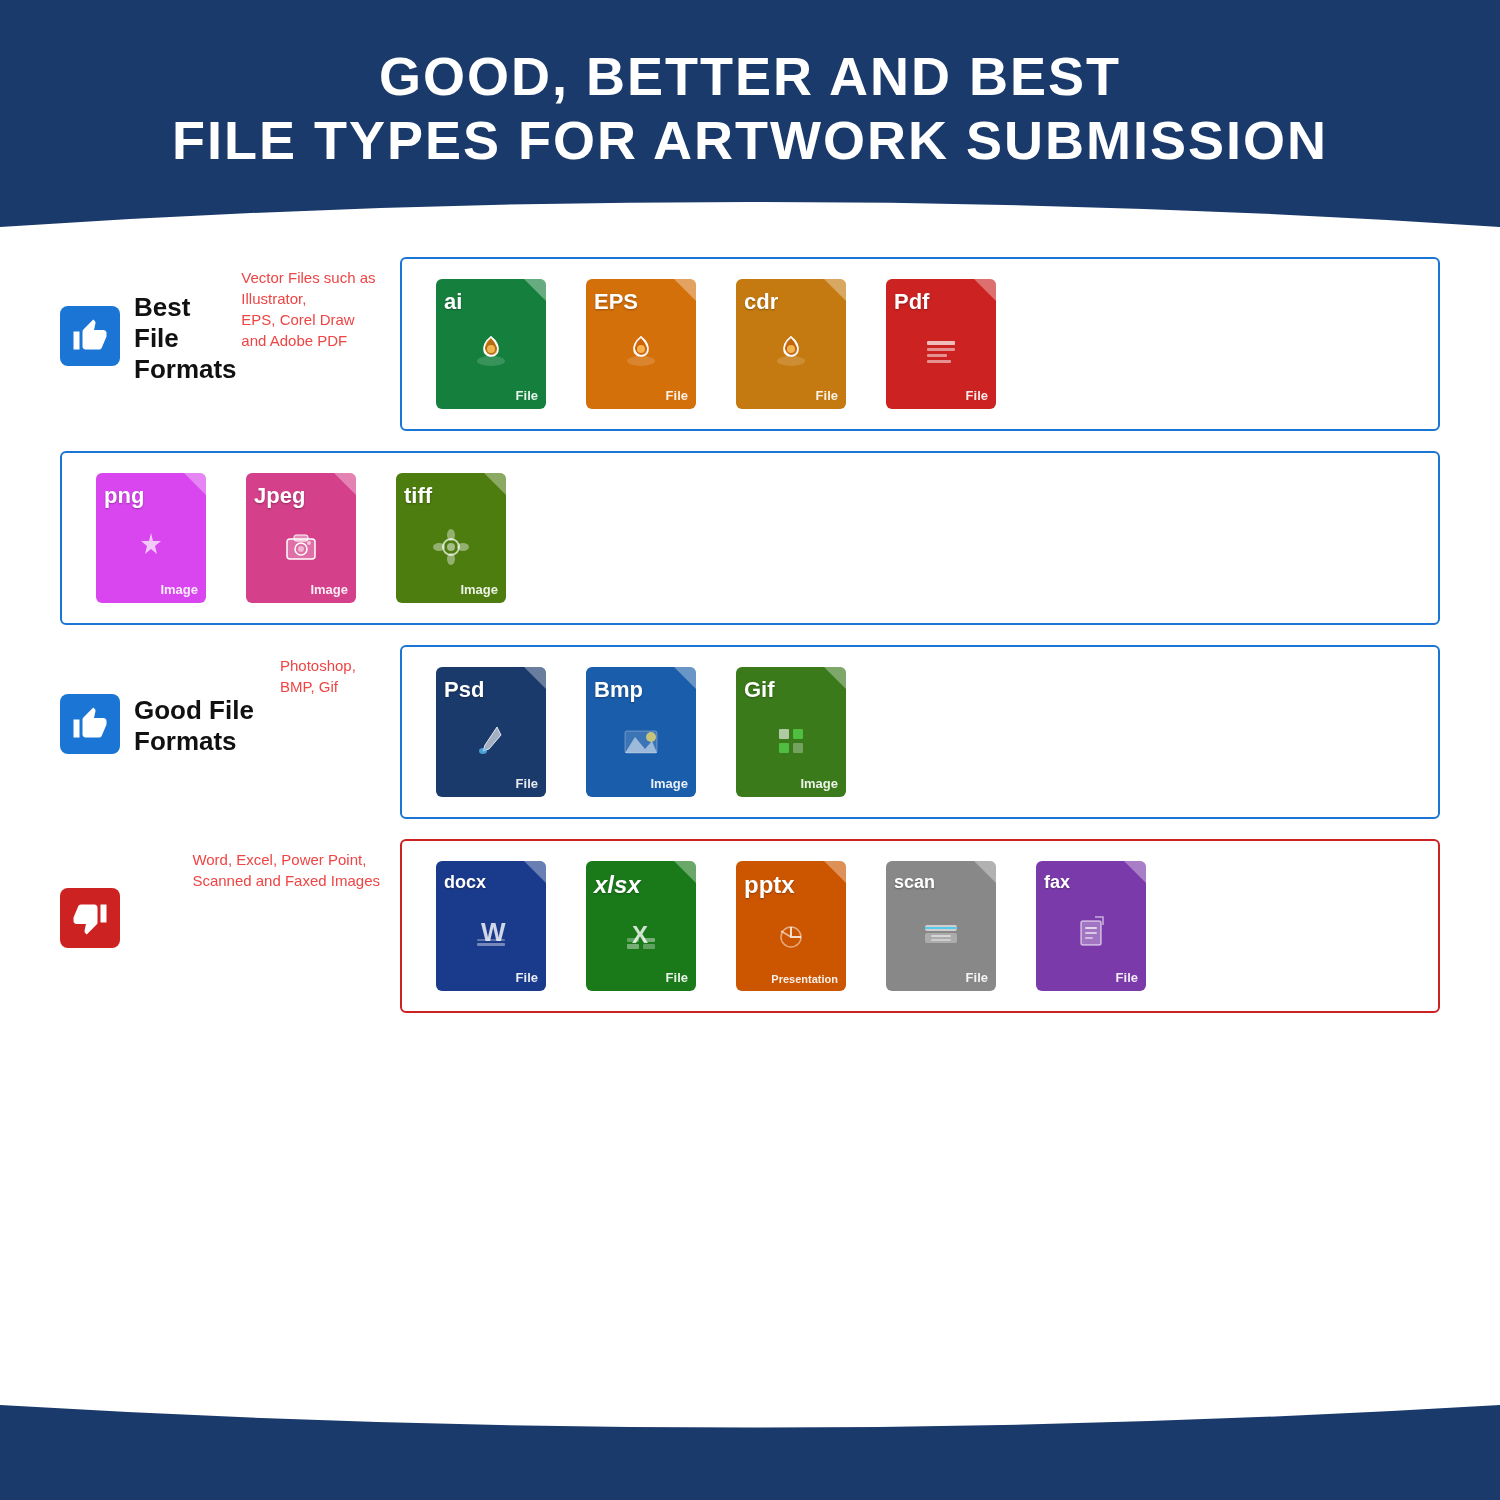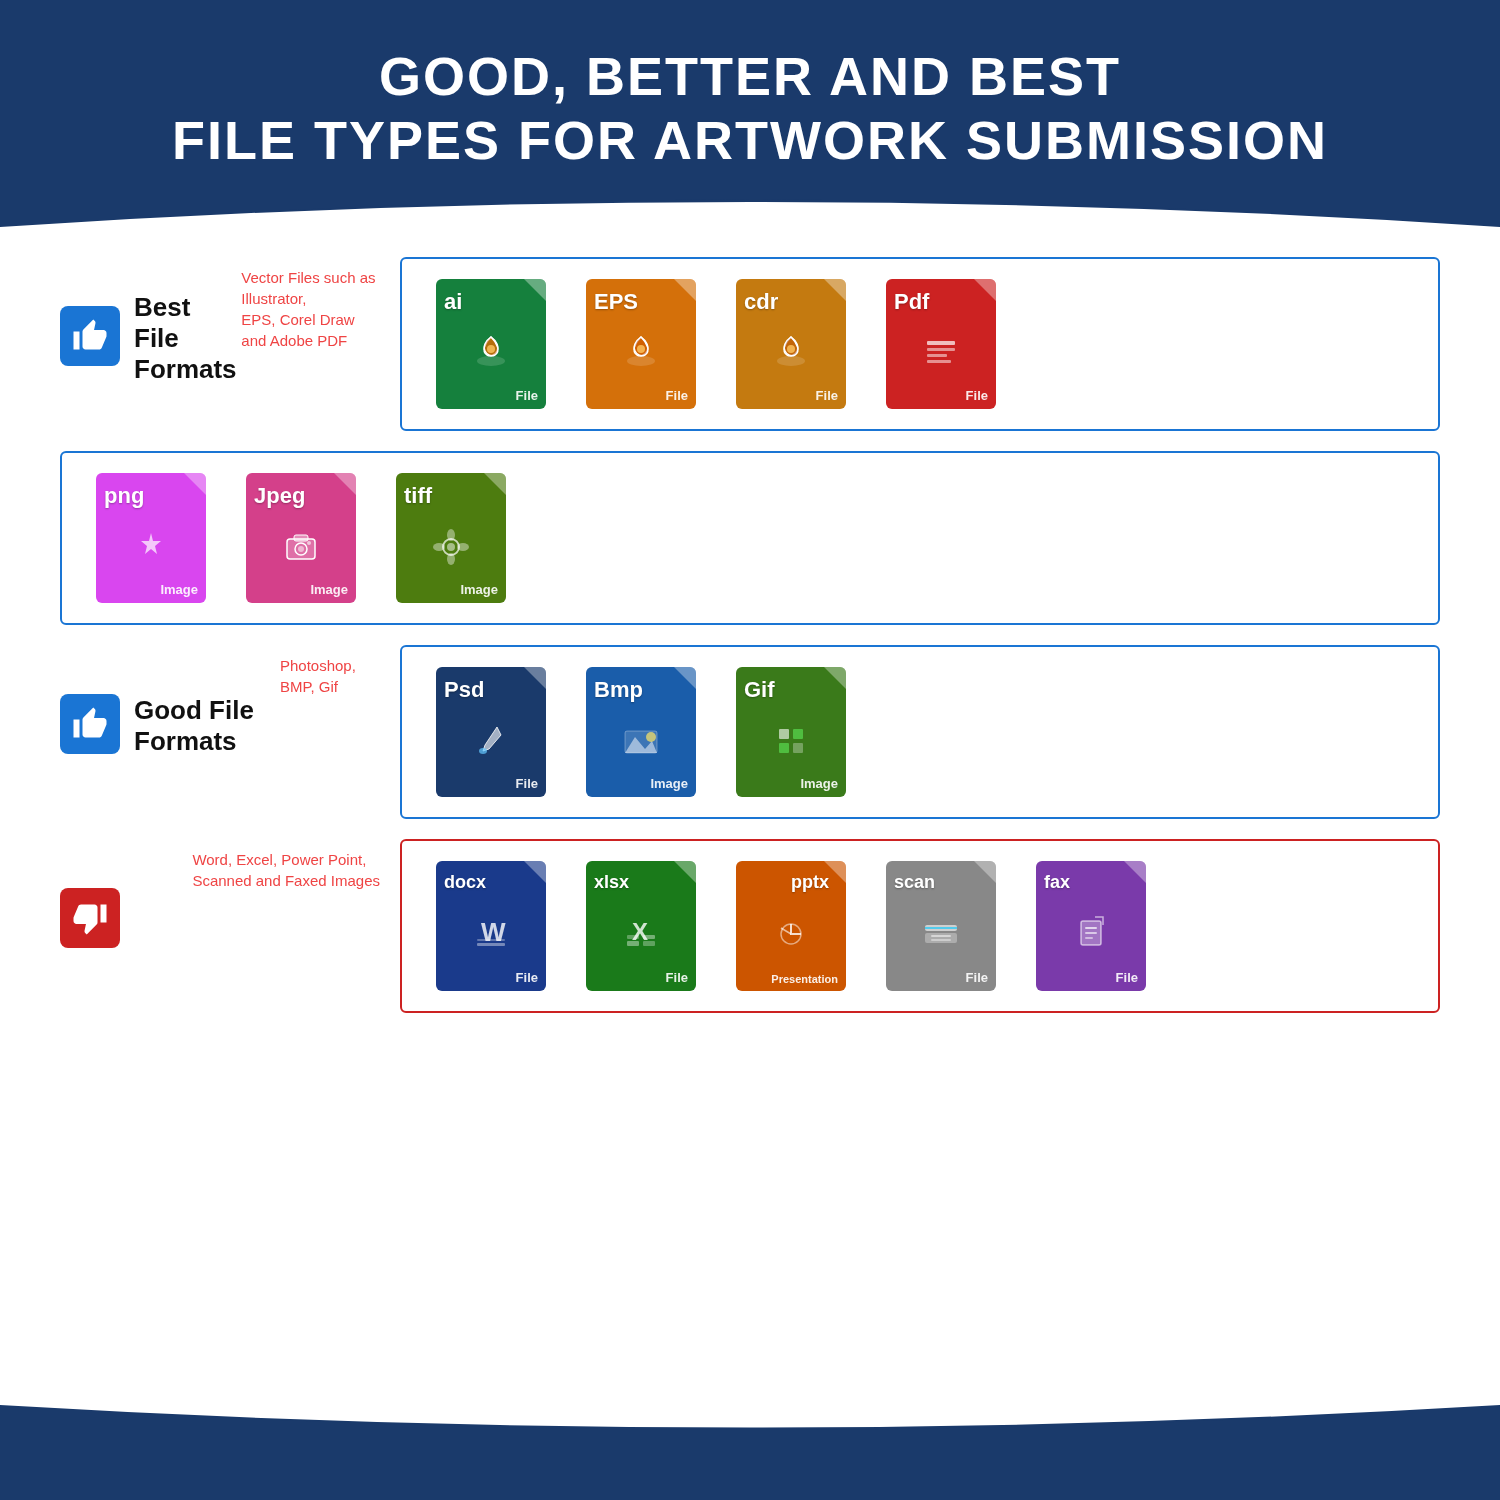--- a/index.html
+++ b/index.html
@@ -447,35 +447,35 @@
               <text x="14" y="34" font-size="26" font-weight="900" fill="rgba(255,255,255,0.8)" font-family="Arial">W</text>
               <rect x="10" y="36" width="28" height="3" fill="rgba(255,255,255,0.4)" rx="1"></rect>
               <rect x="10" y="32" width="28" height="2" fill="rgba(255,255,255,0.3)" rx="1"></rect>
             </svg>
             <span class="file-label">File</span>
           </div>
         </div>
 
         <div class="file-icon">
           <div class="file-shape color-green-excel">
-            <span class="file-ext" style="font-size:18px;">xlsx</span>
+            <span class="file-ext" style="font-size:24px;font-style:italic;">xlsx</span>
             <svg class="icon-svg" viewBox="0 0 48 48" fill="none" xmlns="http://www.w3.org/2000/svg">
               <text x="15" y="33" font-size="24" font-weight="900" fill="rgba(255,255,255,0.8)" font-family="Arial">X</text>
               <rect x="10" y="34" width="12" height="5" fill="rgba(255,255,255,0.4)" rx="1"></rect>
               <rect x="26" y="34" width="12" height="5" fill="rgba(255,255,255,0.3)" rx="1"></rect>
               <rect x="10" y="28" width="12" height="4" fill="rgba(255,255,255,0.3)" rx="1"></rect>
               <rect x="26" y="28" width="12" height="4" fill="rgba(255,255,255,0.4)" rx="1"></rect>
             </svg>
             <span class="file-label">File</span>
           </div>
         </div>
 
         <div class="file-icon">
           <div class="file-shape color-orange-ppt">
-            <span class="file-ext" style="font-size:18px;margin-left:47px;">pptx</span>
+            <span class="file-ext" style="font-size:24px;">pptx</span>
             <svg class="icon-svg" viewBox="0 0 48 48" fill="none" xmlns="http://www.w3.org/2000/svg">
               <circle cx="24" cy="26" r="10" fill="none" stroke="rgba(255,255,255,0.5)" stroke-width="1.5"></circle>
               <path d="M24 16 L24 26 L34 26" stroke="rgba(255,255,255,0.8)" stroke-width="2" fill="none"></path>
               <path d="M24 26 L14 20" stroke="rgba(255,255,255,0.6)" stroke-width="1.5" fill="none"></path>
             </svg>
             <span class="file-label" style="font-size:11px;">Presentation</span>
           </div>
         </div>
 
         <div class="file-icon">

